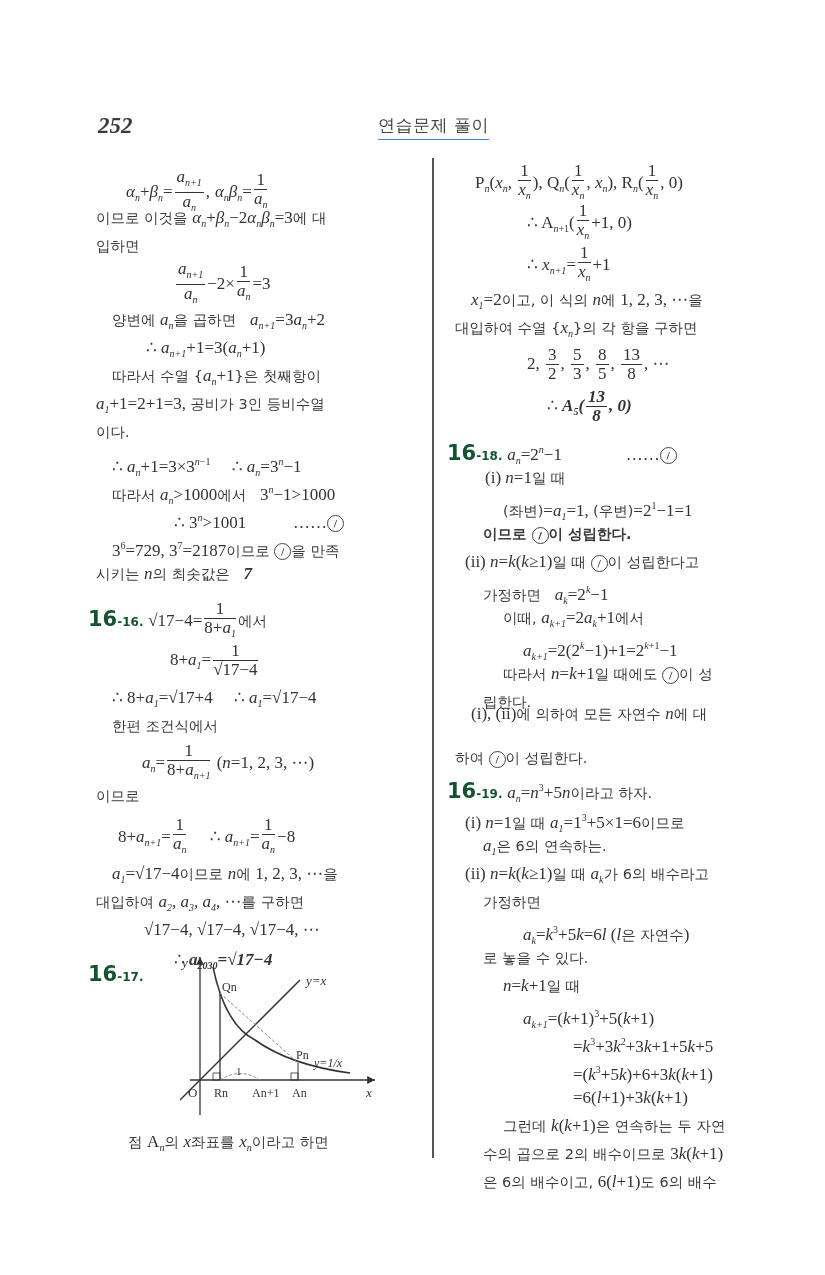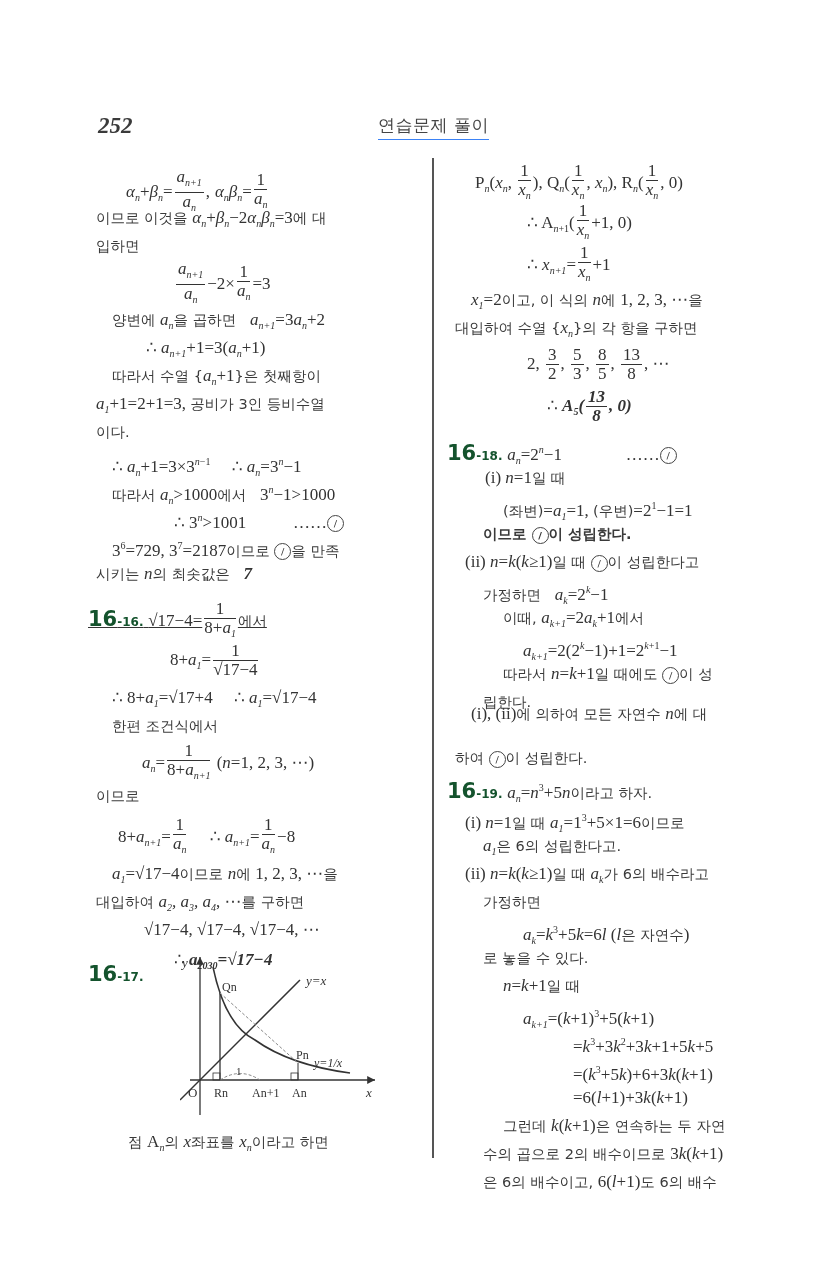--- a/index.html
+++ b/index.html
@@ -82,21 +82,21 @@
   <div class="line" style="left:78px;top:344px;">
     <span class="r">∴ 3<sup><i>n</i></sup>&gt;1001</span><span class="r">&nbsp;&nbsp;&nbsp;&nbsp;&nbsp;&nbsp;&nbsp;&nbsp;&nbsp;&nbsp;&nbsp;……</span><span class="circ">/</span>
   </div>
   <div class="line" style="left:16px;top:372px;">
     <span class="r">3<sup>6</sup>=729, 3<sup>7</sup>=2187</span><span class="ko">이므로 </span><span class="circ">/</span><span class="ko">을 만족</span>
   </div>
   <div class="line" style="left:0;top:400px;">
     <span class="ko">시키는 </span><span class="m">n</span><span class="ko">의 최솟값은 &nbsp;&nbsp;</span><span class="r b">7</span>
   </div>
 
-  <div class="line" style="left:-8px;top:440px;text-decoration:underline;">
+  <div class="line" style="left:-8px;top:440px;">
     <span class="prob">16</span><span class="prob"><small>-16.</small></span>
     <span class="r">√17−4=</span><span class="frac"><span class="num r">1</span><span class="den"><span class="r">8+</span><span class="m">a<sub>1</sub></span></span></span><span class="ko">에서</span>
   </div>
   <div class="line" style="left:74px;top:482px;">
     <span class="r">8+</span><span class="m">a<sub>1</sub></span><span class="r">=</span><span class="frac"><span class="num r">1</span><span class="den r">√17−4</span></span>
   </div>
   <div class="line" style="left:16px;top:524px;">
     <span class="r">∴ 8+</span><span class="m">a<sub>1</sub></span><span class="r">=√17+4</span><span class="r">&nbsp;&nbsp;&nbsp;&nbsp;&nbsp;∴ </span><span class="m">a<sub>1</sub></span><span class="r">=√17−4</span>
   </div>
   <div class="line" style="left:16px;top:552px;"><span class="ko">한편 조건식에서</span></div>
@@ -218,21 +218,21 @@
   </div>
 
   <div class="line" style="left:-8px;top:614px;">
     <span class="prob">16</span><span class="prob"><small>-19.</small></span>
     <span class="m">a<sub>n</sub></span><span class="r">=</span><span class="m">n</span><span class="r"><sup>3</sup>+5</span><span class="m">n</span><span class="ko">이라고 하자.</span>
   </div>
   <div class="line" style="left:10px;top:644px;">
     <span class="r">(i) </span><span class="m">n</span><span class="r">=1</span><span class="ko">일 때 </span><span class="m">a<sub>1</sub></span><span class="r">=1<sup>3</sup>+5×1=6</span><span class="ko">이므로</span>
   </div>
   <div class="line" style="left:28px;top:672px;">
-    <span class="m">a<sub>1</sub></span><span class="ko">은 6의 성립한다고.</span>
+    <span class="m">a<sub>1</sub></span><span class="ko">은 6의 연속하는.</span>
   </div>
   <div class="line" style="left:10px;top:700px;">
     <span class="r">(ii) </span><span class="m">n</span><span class="r">=</span><span class="m">k</span><span class="r">(</span><span class="m">k</span><span class="r">≥1)</span><span class="ko">일 때 </span><span class="m">a<sub>k</sub></span><span class="ko">가 6의 배수라고</span>
   </div>
   <div class="line" style="left:28px;top:728px;"><span class="ko">가정하면</span></div>
   <div class="line" style="left:68px;top:756px;">
     <span class="m">a<sub>k</sub></span><span class="r">=</span><span class="m">k</span><span class="r"><sup>3</sup>+5</span><span class="m">k</span><span class="r">=6</span><span class="m">l</span><span class="r"> (</span><span class="m">l</span><span class="ko">은 자연수</span><span class="r">)</span>
   </div>
   <div class="line" style="left:28px;top:784px;"><span class="ko">로 놓을 수 있다.</span></div>
   <div class="line" style="left:48px;top:812px;">

